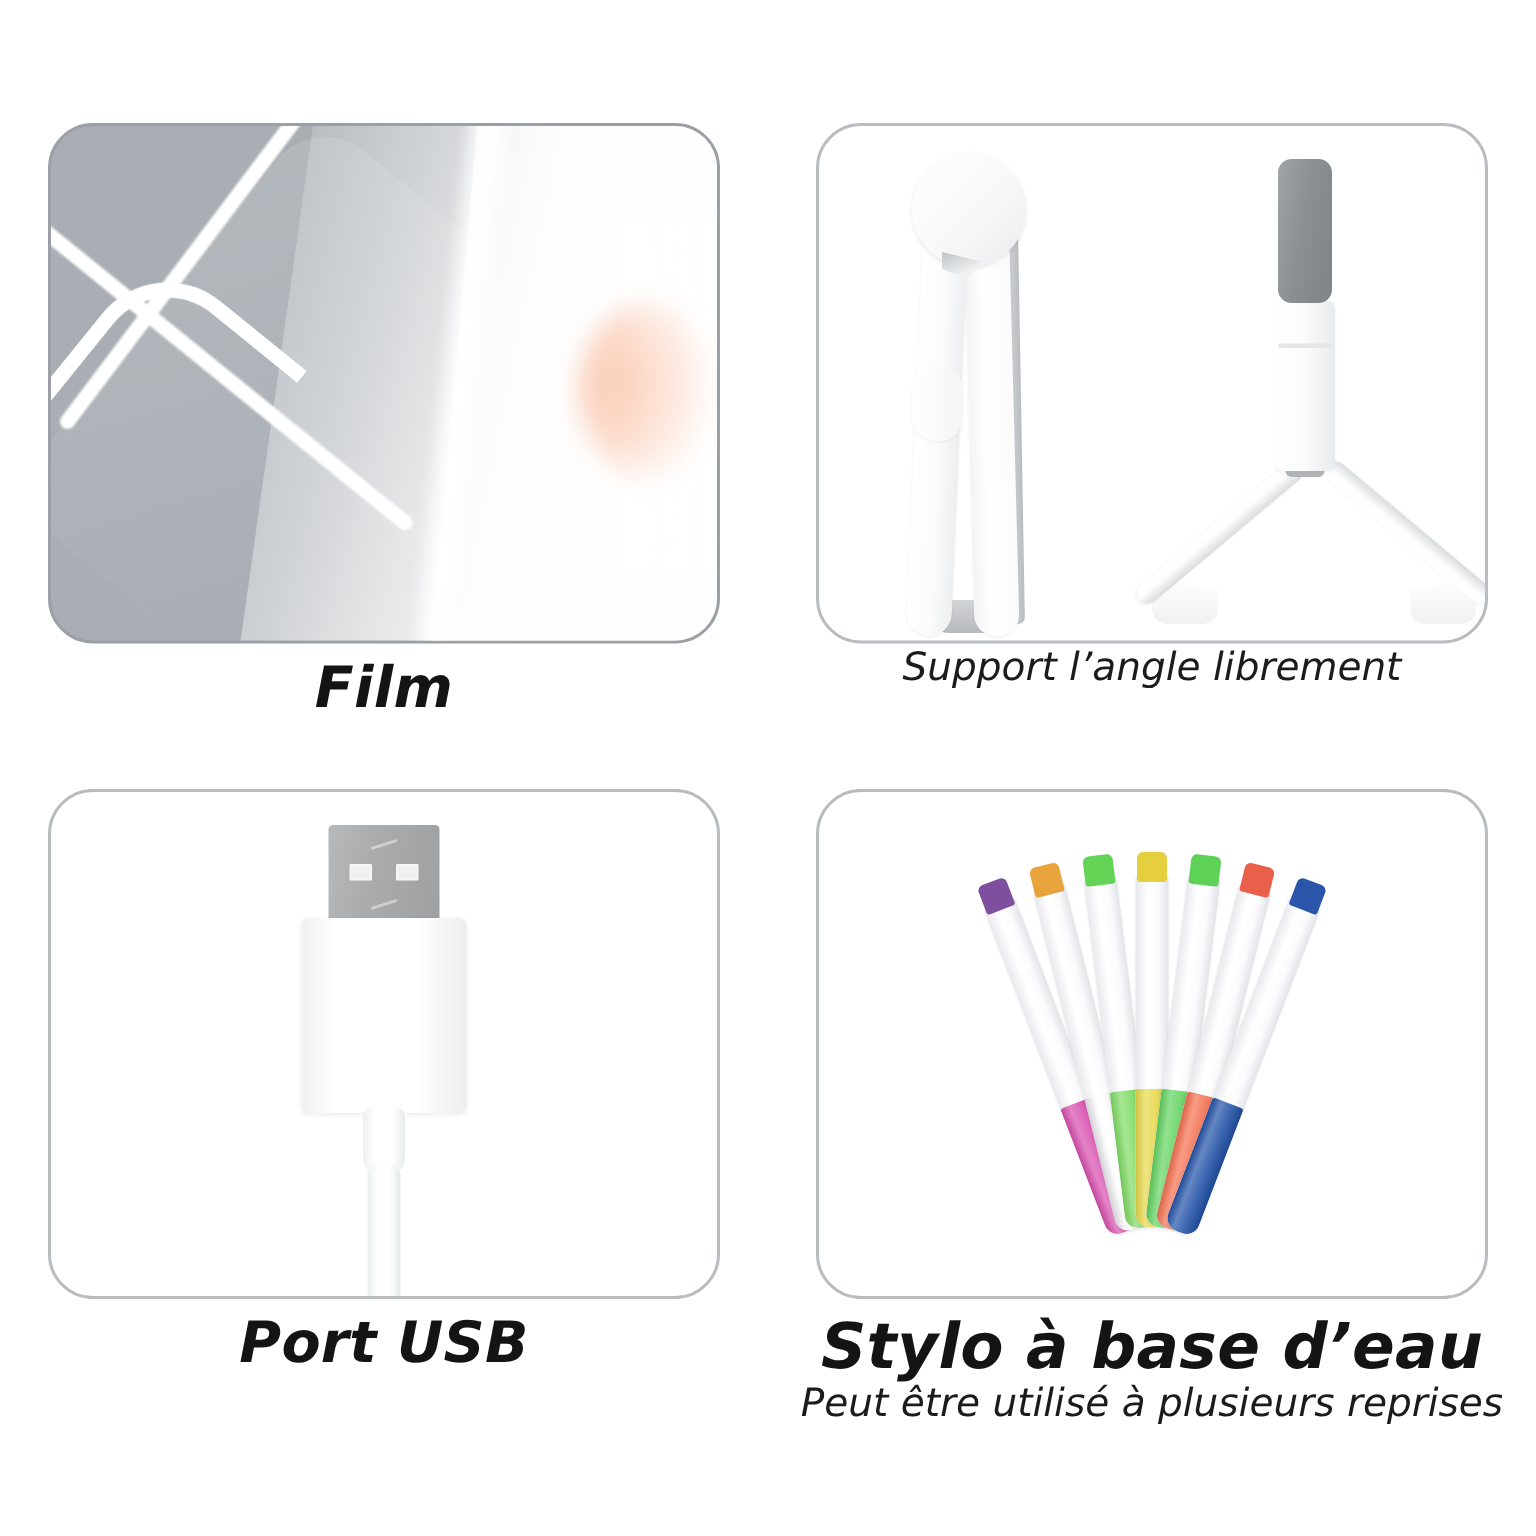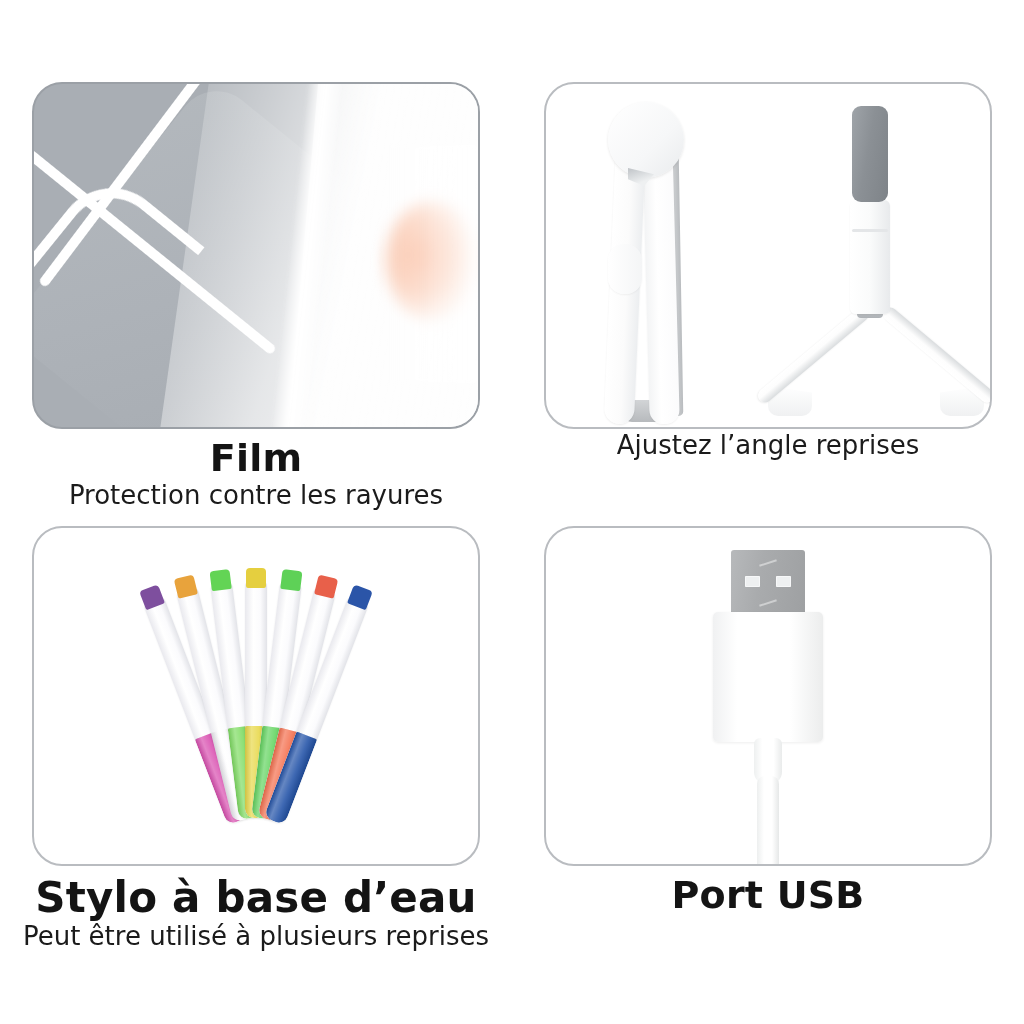--- a/index.html
+++ b/index.html
@@ -27,20 +27,21 @@
     left: 0; top: 0;
     width: 1024px;
     height: 1024px;
     display: grid;
     grid-template-columns: 512px 512px;
     grid-template-rows: 512px 512px;
   }
   .cell {
     position: relative;
     box-sizing: border-box;
+    font-style: italic;
   }
   .cell-inner {
     position: absolute;
     left: 0; right: 0;
     top: 0; bottom: 0;
     display: flex;
     flex-direction: column;
     align-items: center;
   }
 
@@ -527,21 +528,20 @@
             <div class="film-edge-2"></div>
             <div class="film-sheet"></div>
             <div class="film-sheet-2"></div>
             <div class="film-crease"></div>
             <div class="film-finger"></div>
             <div class="film-finger-veil"></div>
           </div>
         </div>
         <div class="caption">
           <div class="cap-title">Film</div>
-          <div class="cap-sub">Protection contre les rayures</div>
         </div>
       </div>
     </div>
 
     <div class="cell">
       <div class="cell-inner">
         <div class="frame frame-plain">
           <div class="stand-stage">
 
             <div class="fold-wrap">
@@ -562,21 +562,42 @@
               <div class="open-hinge"></div>
               <div class="open-post"></div>
               <div class="open-post-seam"></div>
               <div class="open-pad-shell"></div>
               <div class="open-pad"></div>
             </div>
 
           </div>
         </div>
         <div class="caption">
-          <div class="cap-sub">Ajustez l’angle reprises</div>
+          <div class="cap-sub">Support l’angle librement</div>
+        </div>
+      </div>
+    </div>
+
+    <div class="cell">
+      <div class="cell-inner">
+        <div class="frame frame-usb">
+          <div class="usb-stage">
+            <div class="usb-shield">
+              <div class="usb-score usb-score-top"></div>
+              <div class="usb-slot usb-slot-l"></div>
+              <div class="usb-slot usb-slot-r"></div>
+              <div class="usb-score usb-score-bot"></div>
+            </div>
+            <div class="usb-housing"></div>
+            <div class="usb-strain"></div>
+            <div class="usb-cable"></div>
+          </div>
+        </div>
+        <div class="caption">
+          <div class="cap-title">Port USB</div>
         </div>
       </div>
     </div>
 
     <div class="cell">
       <div class="cell-inner">
         <div class="frame frame-pens">
           <div class="pens-stage">
             <div class="pen-fan" id="pen-fan">
                 <div class="pen" style="left: -11px; transform: rotate(-21deg); transform-origin: 50% 300px;">
@@ -624,35 +645,14 @@
               </div>
           </div>
         </div>
         <div class="caption">
           <div class="cap-title cap-title-lg">Stylo à base d’eau</div>
           <div class="cap-sub">Peut être utilisé à plusieurs reprises</div>
         </div>
       </div>
     </div>
 
-    <div class="cell">
-      <div class="cell-inner">
-        <div class="frame frame-usb">
-          <div class="usb-stage">
-            <div class="usb-shield">
-              <div class="usb-score usb-score-top"></div>
-              <div class="usb-slot usb-slot-l"></div>
-              <div class="usb-slot usb-slot-r"></div>
-              <div class="usb-score usb-score-bot"></div>
-            </div>
-            <div class="usb-housing"></div>
-            <div class="usb-strain"></div>
-            <div class="usb-cable"></div>
-          </div>
-        </div>
-        <div class="caption">
-          <div class="cap-title">Port USB</div>
-        </div>
-      </div>
-    </div>
-
   </div>
 </div>
 
 </body></html>

